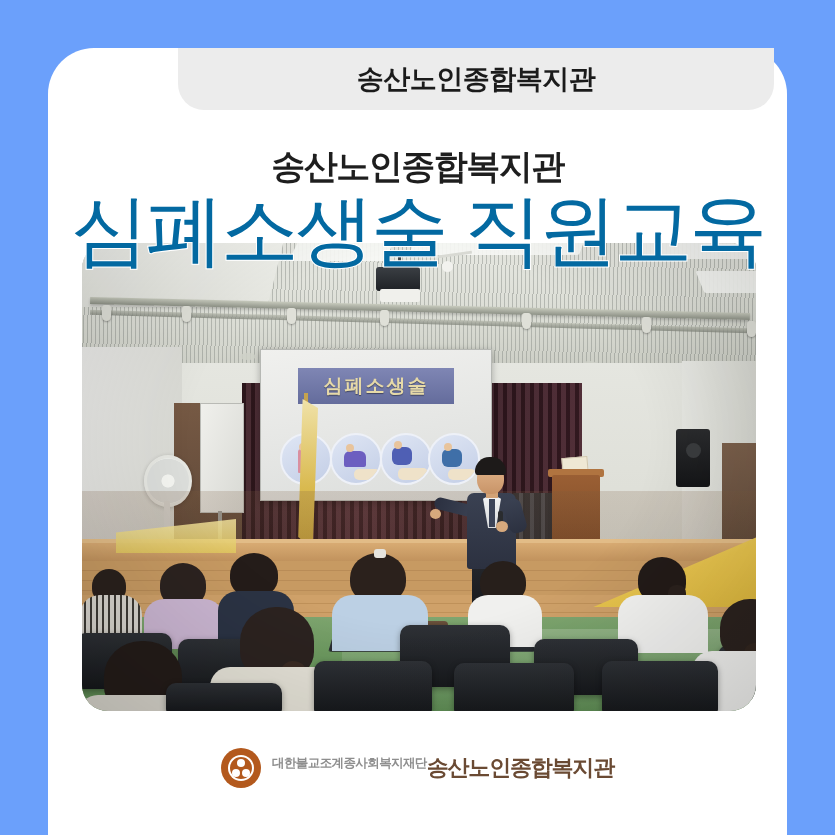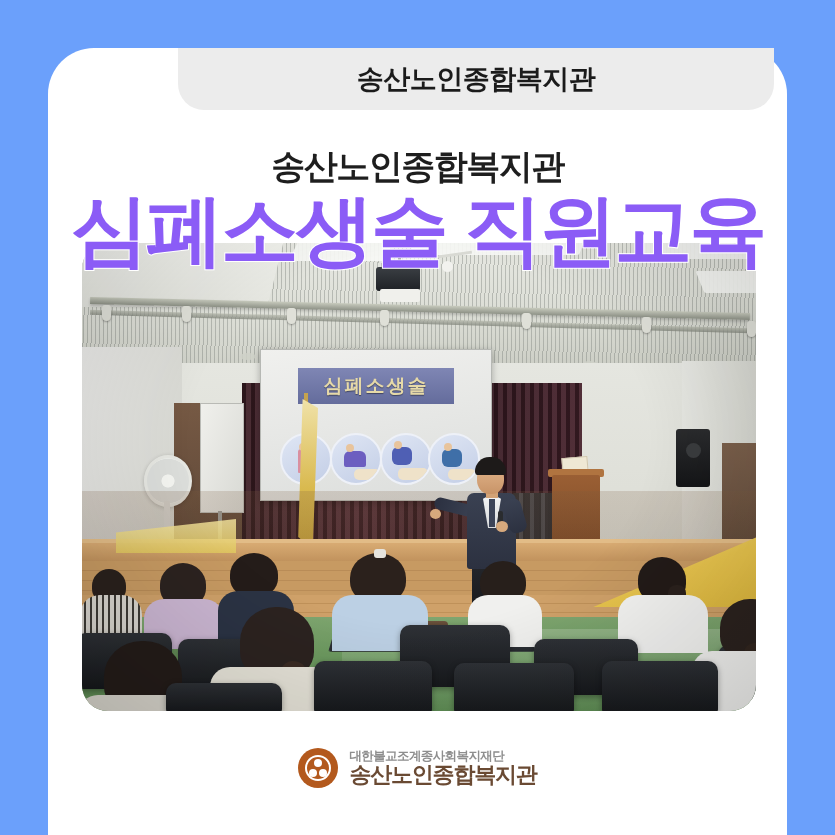--- a/index.html
+++ b/index.html
@@ -41,22 +41,22 @@
   #subtitle {
     position:absolute; left:0; right:0; top:96px;
     text-align:center;
     font-size:34px; font-weight:bold; color:#1e1e1e;
     letter-spacing:-1.5px;
     z-index:3;
   }
   #maintitle {
     position:absolute; left:0; right:0; top:141px;
     text-align:center;
-    font-size:78px; font-weight:bold;
-    color:#8b5cf6;
+    font-size:78px; font-weight:normal;
+    color:#0369a1;
     letter-spacing:-3px;
     line-height:1.06;
     -webkit-text-stroke:2px #ffffff;
     paint-order:stroke fill;
     text-shadow:0 0 1px #ffffff;
     z-index:3;
     white-space:nowrap;
   }
 
   
@@ -334,21 +334,21 @@
     position:relative;
   }
   #logo-mark::after {
     content:""; position:absolute; width:26px; height:26px; border-radius:50%;
     background:#b3591d; box-shadow:inset 0 0 0 2px #ffffff;
   }
   .lm-dot { position:absolute; width:8px; height:8px; border-radius:50%; background:#ffffff; z-index:2; }
   .lm-d1 { top:11px; left:16px; }
   .lm-d2 { top:21px; left:11px; }
   .lm-d3 { top:21px; left:21px; }
-  #logo-text { display:flex; flex-direction:column; line-height:1.12; }
+  #logo-text { display:flex; flex-direction:row; line-height:1.12; }
   #logo-org { font-size:12.5px; font-weight:bold; color:#8e8e8e; letter-spacing:-0.6px; }
   #logo-name { font-size:22px; font-weight:bold; color:#6a4a33; letter-spacing:-1.2px; }
 </style>
 </head>
 <body>
 
 <div id="card">
 
   <div id="badge">
     <span class="txt">송산노인종합복지관</span>

